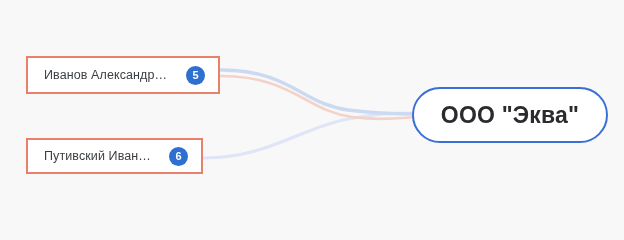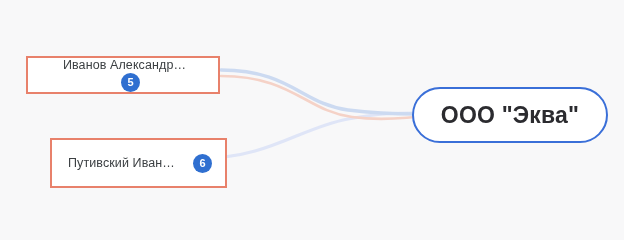--- a/index.html
+++ b/index.html
@@ -91,26 +91,26 @@
 <body>
 
 <div id="canvas">
 
   <svg id="edges" viewBox="0 0 624 237" width="624" height="237" xmlns="http://www.w3.org/2000/svg">
     <path d="M 204 158 C 268 158, 300 128, 348 119 C 380 113, 398 113, 416 113" stroke="#dfe5f7" stroke-width="3.2" fill="none" stroke-linecap="round"></path>
     <path d="M 221 70 C 290 70, 302 104, 348 110 C 380 114, 398 114, 416 114" stroke="#ccdaf1" stroke-width="3.4" fill="none" stroke-linecap="round"></path>
     <path d="M 221 76 C 292 76, 306 111, 352 117 C 382 121, 400 118, 416 117" stroke="#f5d2c7" stroke-width="2.6" fill="none" stroke-linecap="round"></path>
   </svg>
 
-  <div class="person-node" style="left:26px; top:56px; width:194px; height:38px;flex-direction:column;">
+  <div class="person-node" style="left:26px; top:56px; width:194px; height:38px;">
     <span class="person-label">Иванов Александр…</span>
     <span class="badge">5</span>
   </div>
 
-  <div class="person-node" style="left:26px; top:138px; width:177px; height:50px;margin-left:24px;">
+  <div class="person-node" style="left:26px; top:138px; width:177px; height:36px;">
     <span class="person-label">Путивский Иван…</span>
     <span class="badge">6</span>
   </div>
 
   <div class="company-node" style="left:412px; top:87px; width:196px; height:56px;">
     <span class="company-label">ООО "Эква"</span>
   </div>
 
 </div>
 

